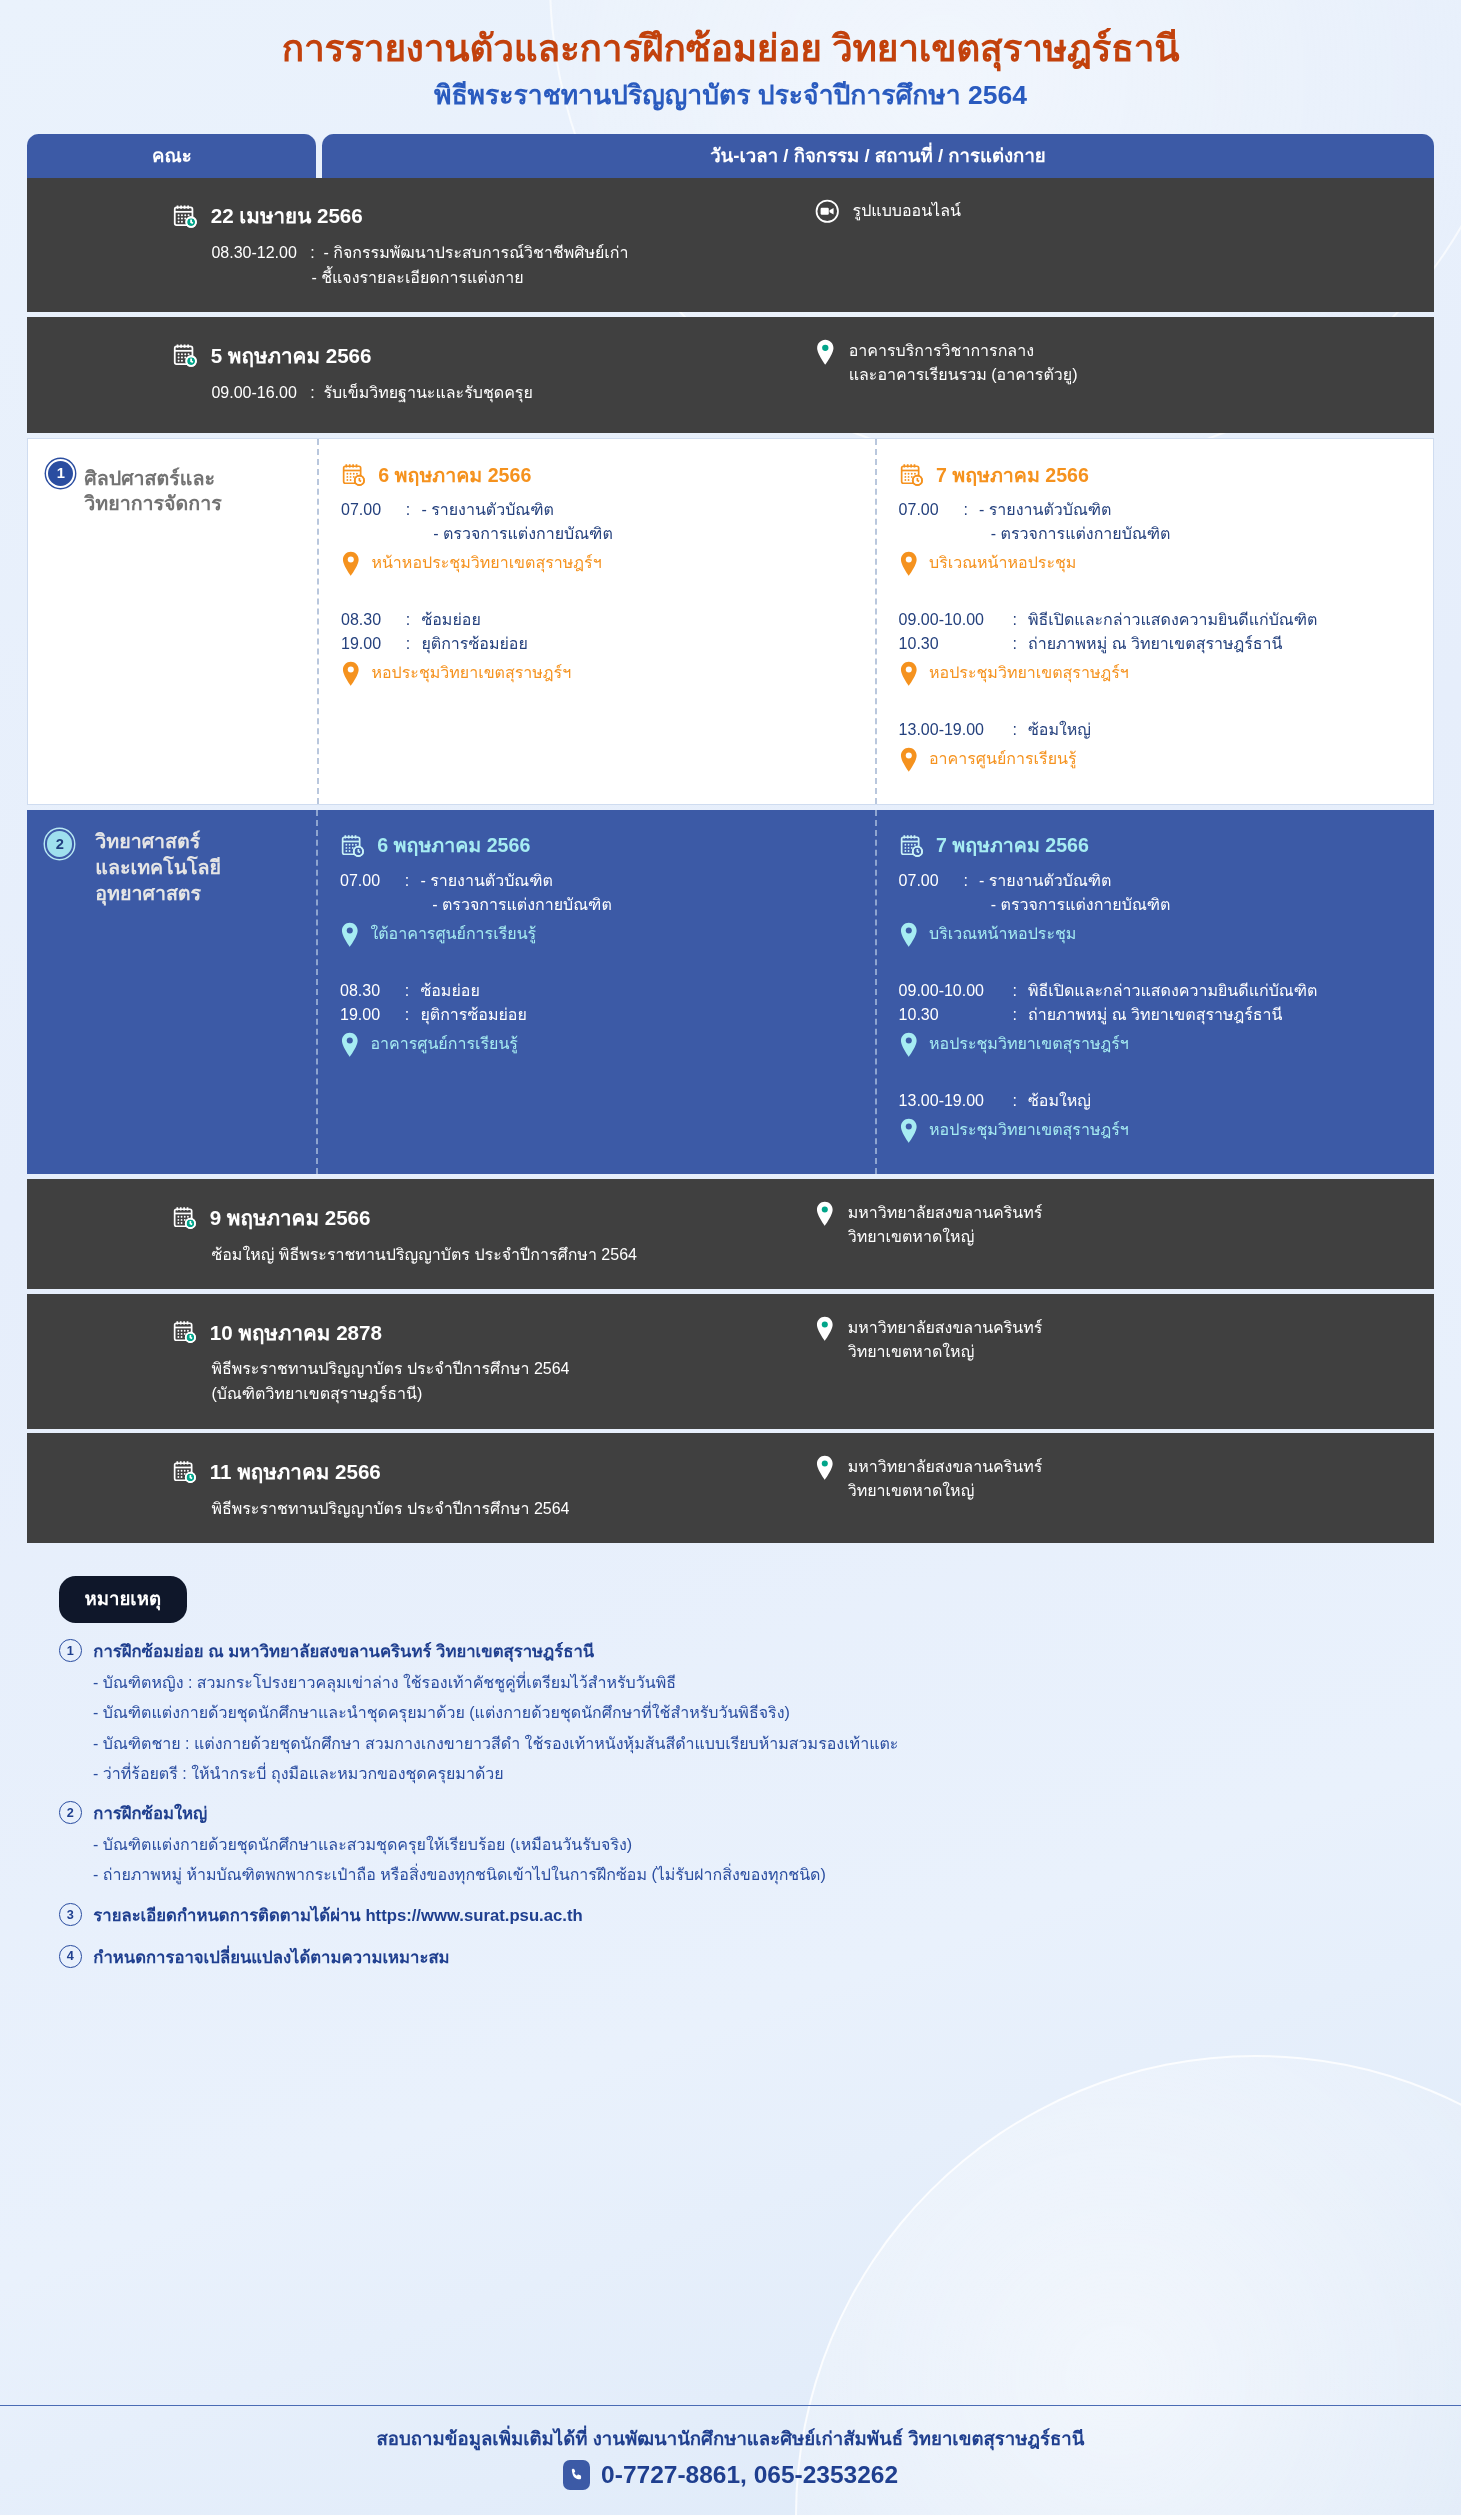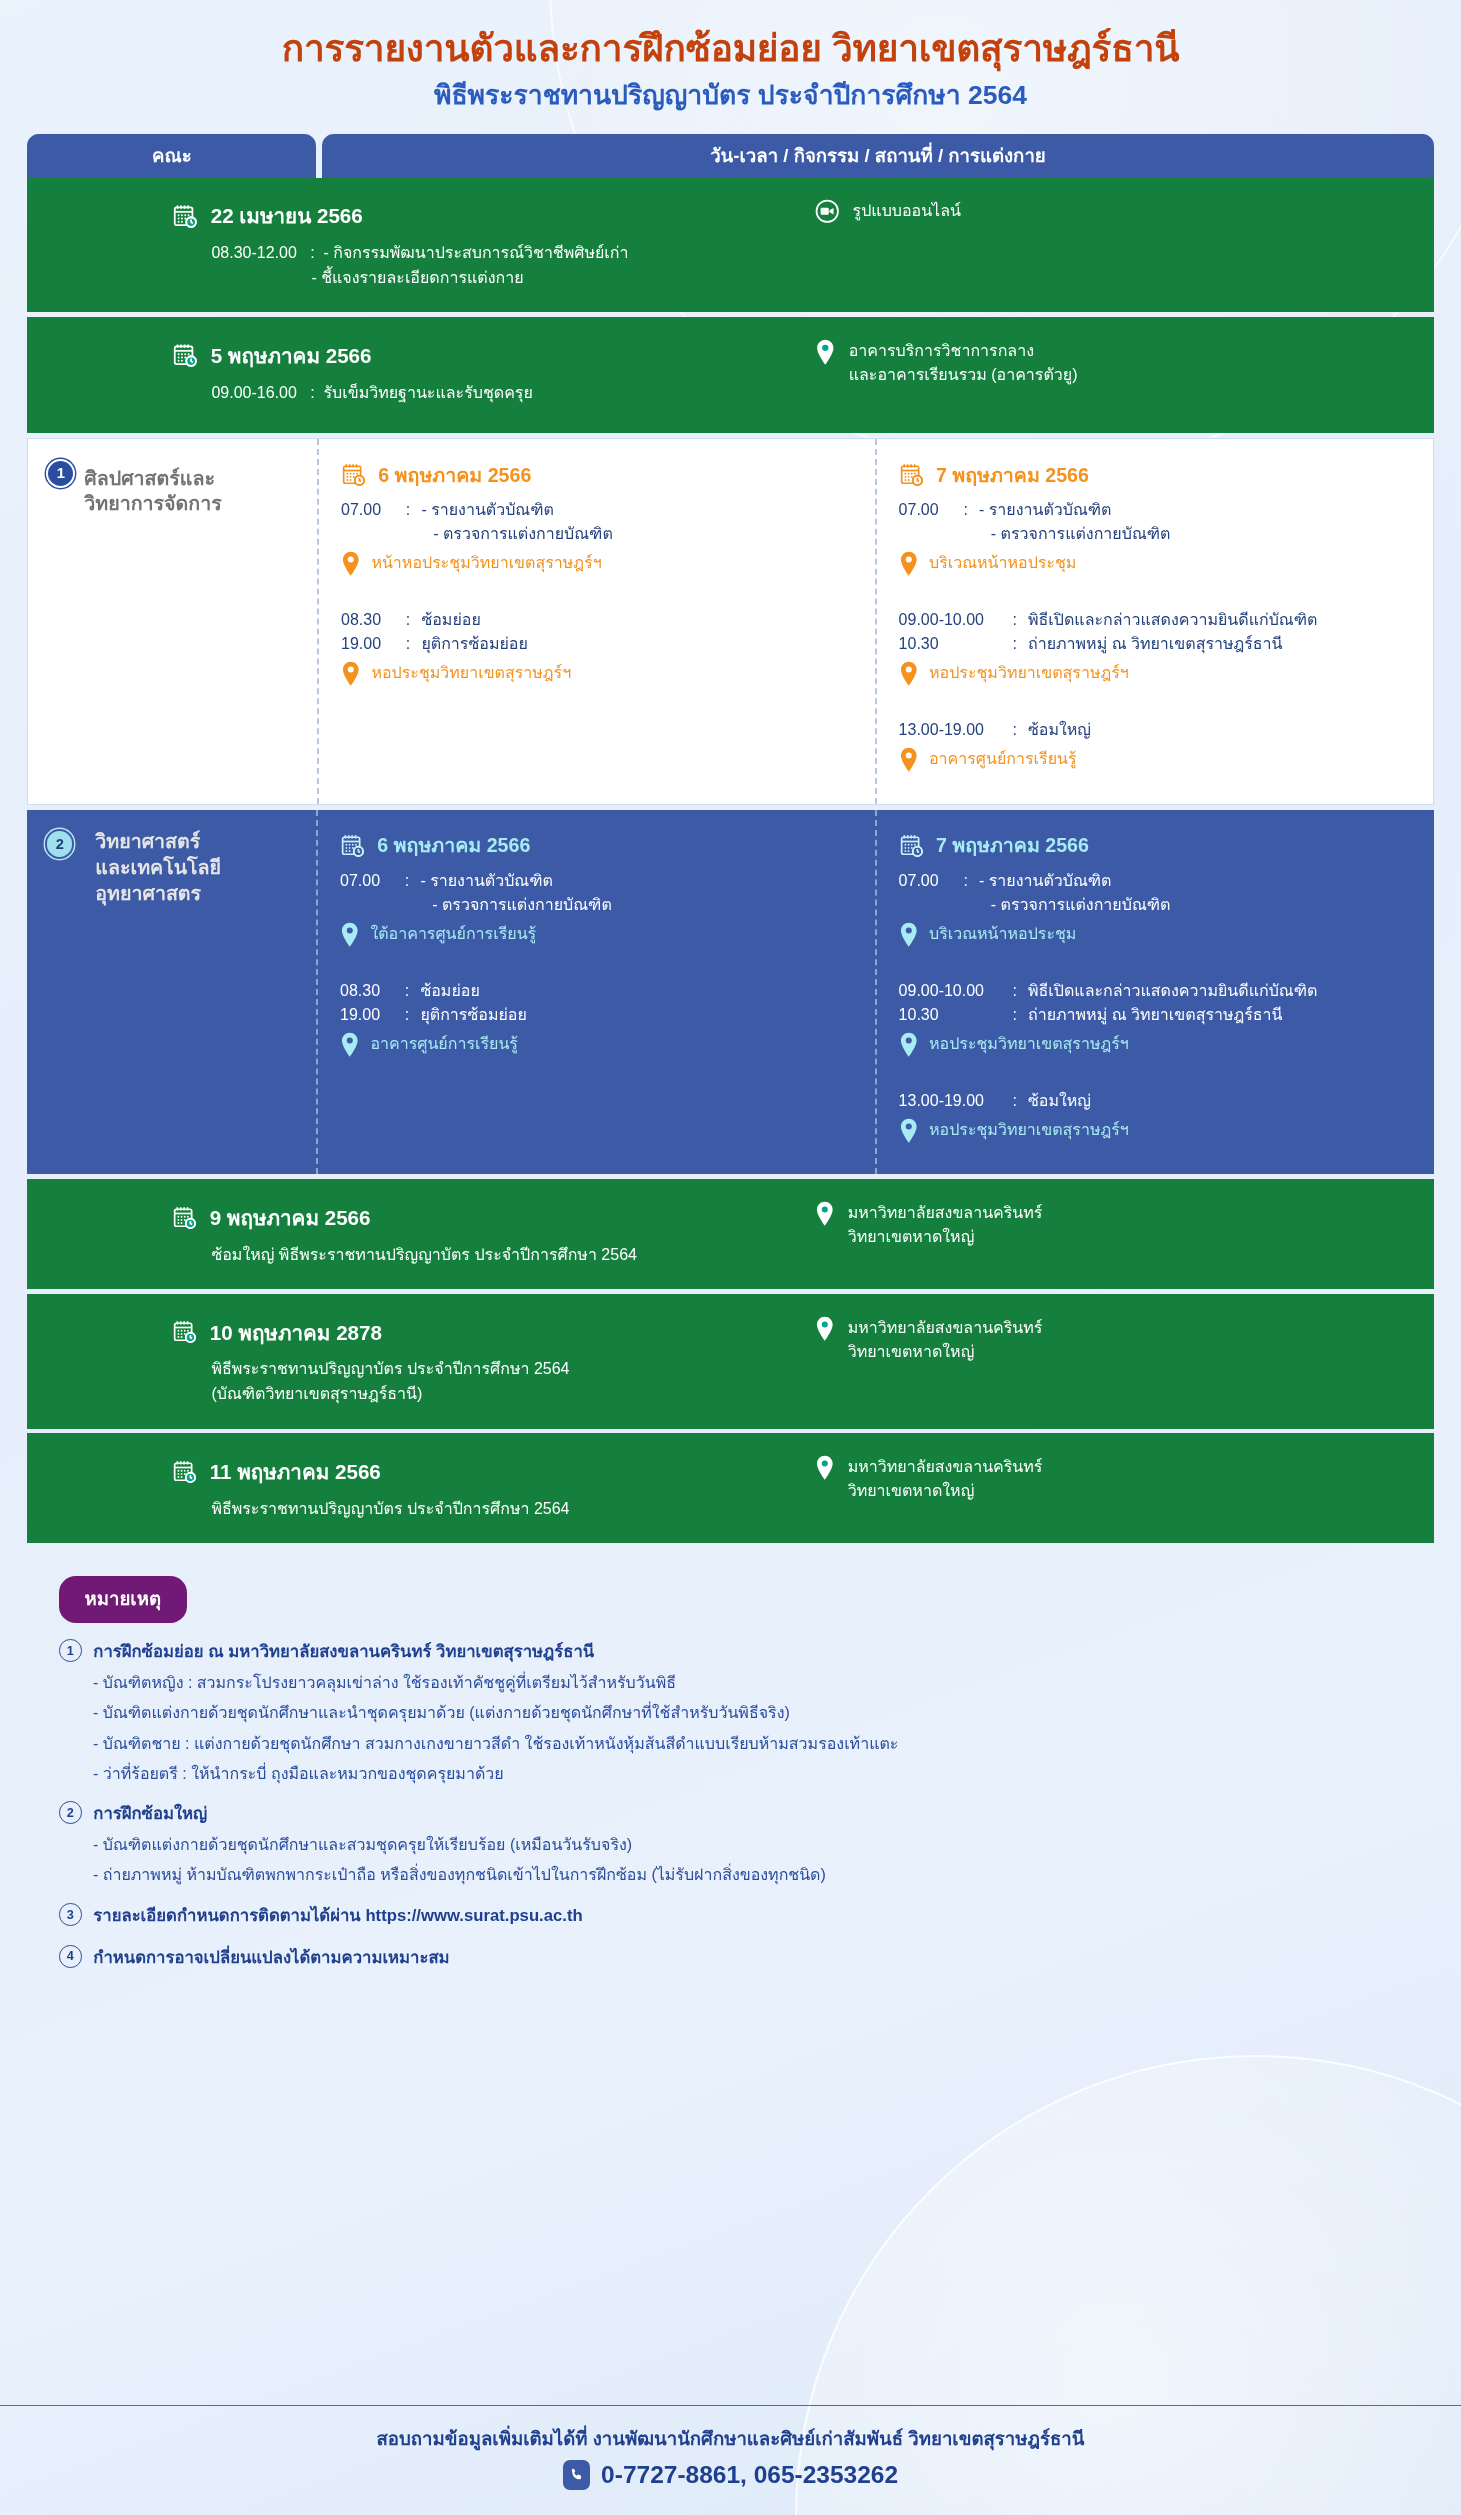--- a/index.html
+++ b/index.html
@@ -60,21 +60,21 @@
     border-radius: 11.8px 11.8px 0 0;
   }
   .th-faculty { width: 289px; }
   .th-detail  { flex: 1; }
 
   .row { display: flex; }
   .row + .row { margin-top: 4.9px; }
 
   
   .row-green {
-    background: #15803d;
+    background: #404040;
     color: #ffffff;
     width: 100%;
     padding: 21.6px 0 21.6px 0;
     display: flex;
     align-items: flex-start;
   }
   .row-green.tall { min-height: 116px; }
 
   .green-left  { width: 745px; padding-left: 145px; }
   .green-right { flex: 1; padding-left: 43px; }
@@ -147,21 +147,21 @@
     font-size: 16px; line-height: 1.5; margin: 4.9px 0 0 0;
   }
   .white .d-place { color: #f5921e; }
   .blue  .d-place { color: #a6ecf2; }
 
   .gap-18 { height: 25.5px; }
 
   
   .notes { margin: 33px 27.4px 0 59px; }
   .notes-chip {
-    display: inline-block; background: #701a75; color: #ffffff;
+    display: inline-block; background: #0f172a; color: #ffffff;
     font-size: 18.6px; font-weight: 700;
     padding: 7.8px 25.5px 9.8px 25.5px; border-radius: 16.7px;
   }
   .note-group { margin-top: 15.7px; }
   .note-head {
     display: flex; gap: 11.8px; align-items: flex-start;
     font-size: 16.7px; font-weight: 700; color: #1f3f8f;
     margin-bottom: 4.9px;
   }
   .note-num {

